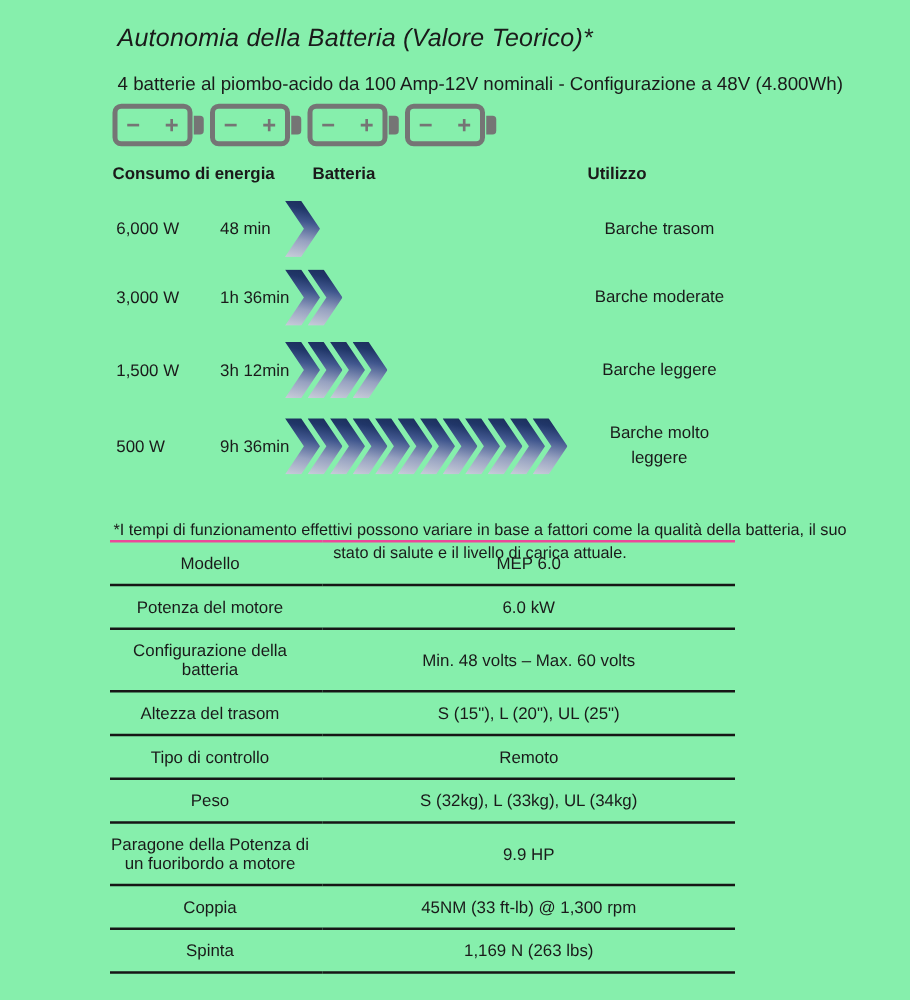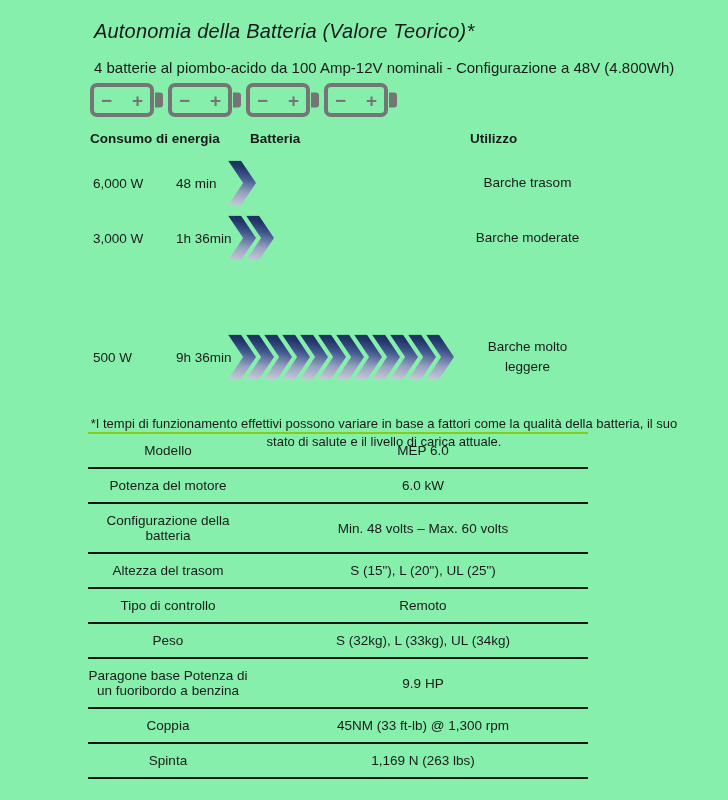--- a/index.html
+++ b/index.html
@@ -71,21 +71,21 @@
   
   .footnote {
     position: absolute; left: 88px; top: 391px; width: 592px;
     font-size: 13px; line-height: 1.42; color: #1a1a1a; margin-top: 24px;
   }
 
   
   .specs {
     position: absolute; left: 88px; top: 432px; width: 500px;
     border-collapse: collapse;
-    border-top: 2px solid #84cc16;
+    border-top: 2px solid #ec4899;
   }
   .specs td {
     border-bottom: 2px solid #161616;
     font-size: 13.5px; line-height: 15px;
     vertical-align: middle;
     padding: 9px 0;
   }
   .specs td.lbl { width: 170px; padding-right: 10px; }
 </style>
 </head>
@@ -133,20 +133,31 @@
   </div>
   <div class="frow frow-2">
     <span class="fcell power">3,000 W</span>
     <span class="fcell time">1h 36min</span>
     <span class="fcell chevrons">
         <span class="chevron"></span>
         <span class="chevron"></span>
       </span>
     <span class="fcell usage">Barche moderate</span>
   </div>
+  <div class="frow frow-3">
+    <span class="fcell power">1,500 W</span>
+    <span class="fcell time">3h 12min</span>
+    <span class="fcell chevrons">
+        <span class="chevron"></span>
+        <span class="chevron"></span>
+        <span class="chevron"></span>
+        <span class="chevron"></span>
+      </span>
+    <span class="fcell usage">Barche leggere</span>
+  </div>
   <div class="frow frow-4">
     <span class="fcell power">500 W</span>
     <span class="fcell time">9h 36min</span>
     <span class="fcell chevrons">
         <span class="chevron"></span>
         <span class="chevron"></span>
         <span class="chevron"></span>
         <span class="chevron"></span>
         <span class="chevron"></span>
         <span class="chevron"></span>
@@ -182,21 +193,21 @@
       </tr>
       <tr>
         <td class="lbl">Tipo di controllo</td>
         <td class="val">Remoto</td>
       </tr>
       <tr>
         <td class="lbl">Peso</td>
         <td class="val">S (32kg), L (33kg), UL (34kg)</td>
       </tr>
       <tr>
-        <td class="lbl">Paragone base Potenza di un fuoribordo a benzina</td>
+        <td class="lbl">Paragone della Potenza di un fuoribordo a motore</td>
         <td class="val">9.9 HP</td>
       </tr>
       <tr>
         <td class="lbl">Coppia</td>
         <td class="val">45NM (33 ft-lb) @ 1,300 rpm</td>
       </tr>
       <tr>
         <td class="lbl">Spinta</td>
         <td class="val">1,169 N  (263 lbs)</td>
       </tr>

